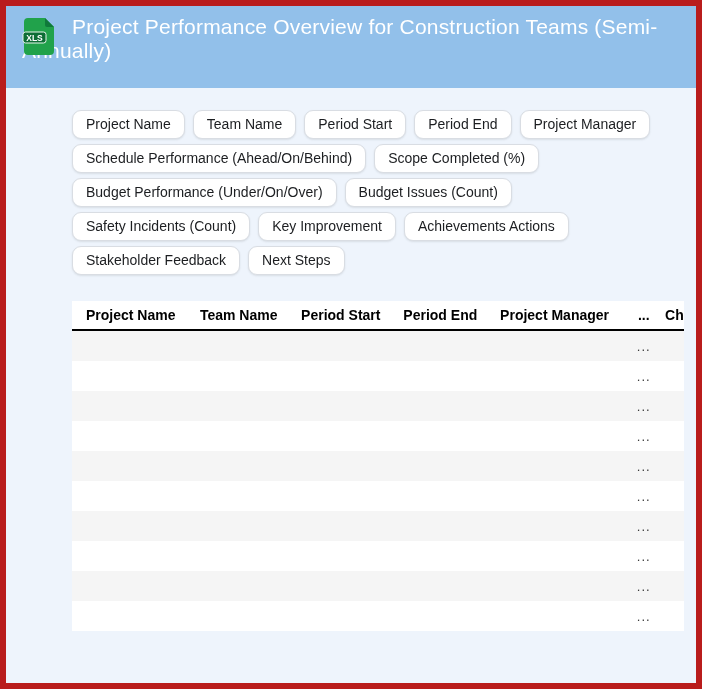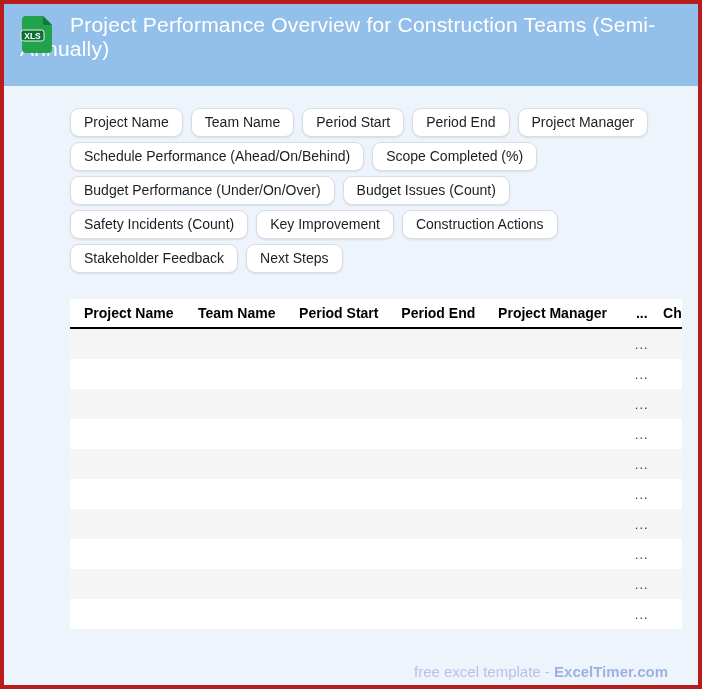--- a/index.html
+++ b/index.html
@@ -1,21 +1,21 @@
 <!DOCTYPE html>
 <html><head>
 <meta charset="utf-8">
 <style>
   html,body{margin:0;padding:0;background:#fff;}
   .page{
     position:relative;
     width:702px;height:689px;
     box-sizing:border-box;
     background:var(--page-bg,#eef4fc);
-    border:4px solid #b91c1c;
+    border:6px solid #b91c1c;
     font-family:"Liberation Sans","DejaVu Sans",sans-serif;
     overflow:hidden;
   }
   
   .hdr{
     position:relative;
     height:82px;
     background:var(--header-bg,#92c0ea);
     color:#fff;
     box-sizing:border-box;
@@ -124,21 +124,21 @@
       <div class="chip">Team Name</div>
       <div class="chip">Period Start</div>
       <div class="chip">Period End</div>
       <div class="chip">Project Manager</div>
       <div class="chip">Schedule Performance (Ahead/On/Behind)</div>
       <div class="chip">Scope Completed (%)</div>
       <div class="chip">Budget Performance (Under/On/Over)</div>
       <div class="chip">Budget Issues (Count)</div>
       <div class="chip">Safety Incidents (Count)</div>
       <div class="chip">Key Improvement</div>
-      <div class="chip">Construction Actions</div>
+      <div class="chip">Achievements Actions</div>
       <div class="chip">Stakeholder Feedback</div>
       <div class="chip">Next Steps</div>
     </div>
 
   <div class="table-wrap">
     <table>
       <colgroup>
         <col class="c0">
           <col class="c1">
           <col class="c2">
@@ -246,18 +246,14 @@
             <td></td>
             <td></td>
             <td></td>
             <td class="dots">...</td>
             <td></td>
           </tr>
         </tbody>
     </table>
   </div>
 
-  <div class="footer">
-    <span>free excel template - </span>
-    <a href="#" class="brand">ExcelTimer.com</a>
-  </div>
 
 </div>
 
 </body></html>

